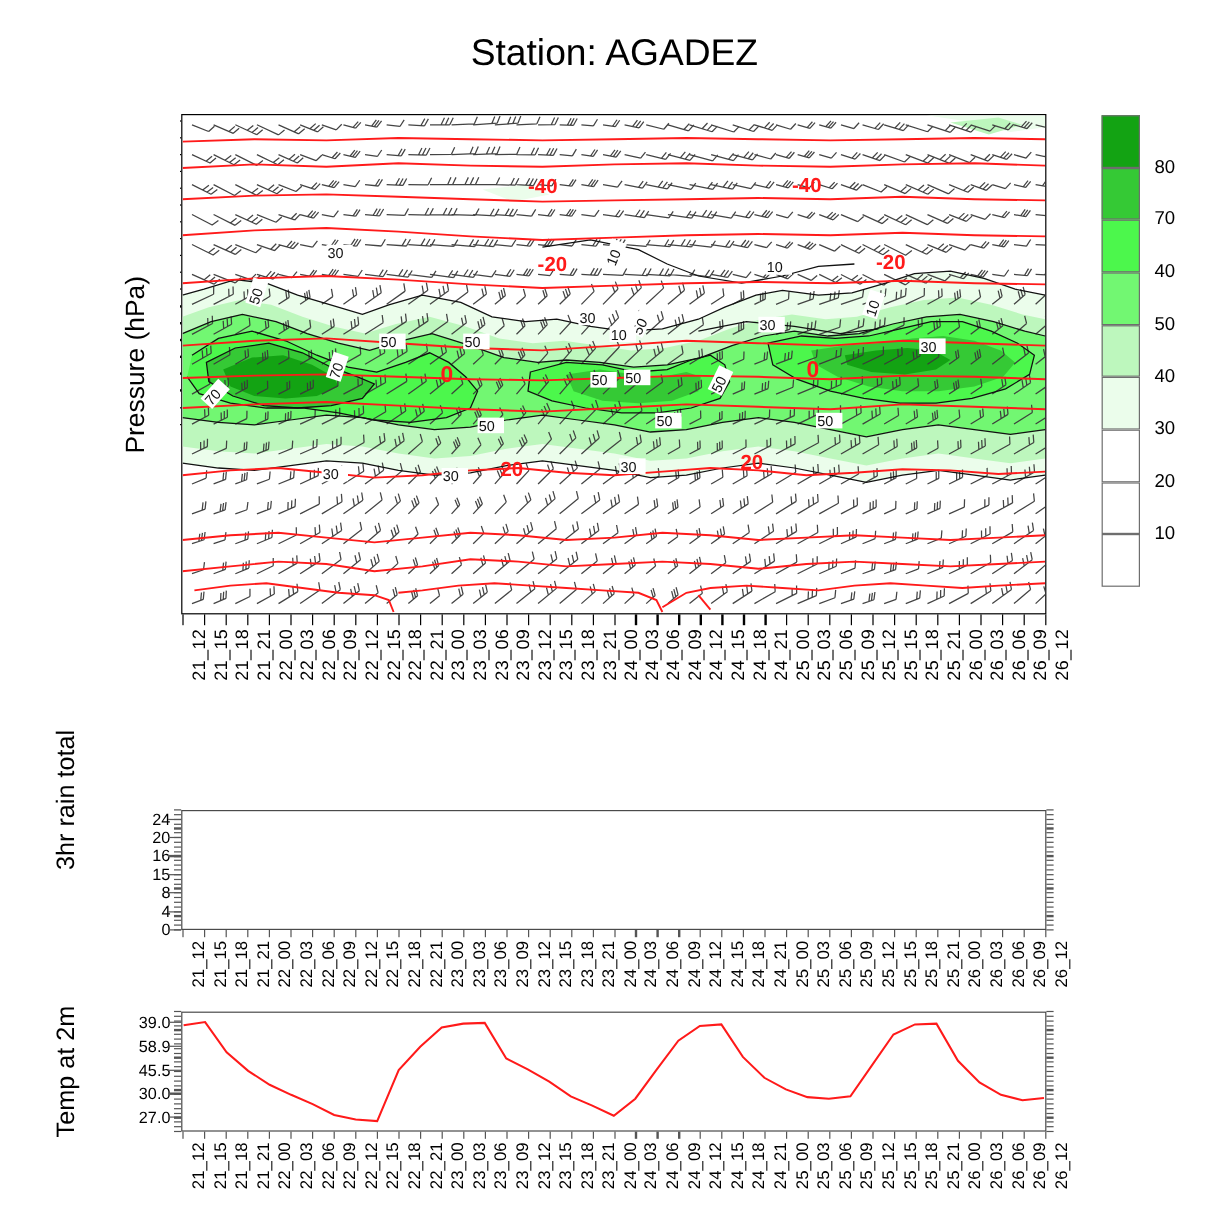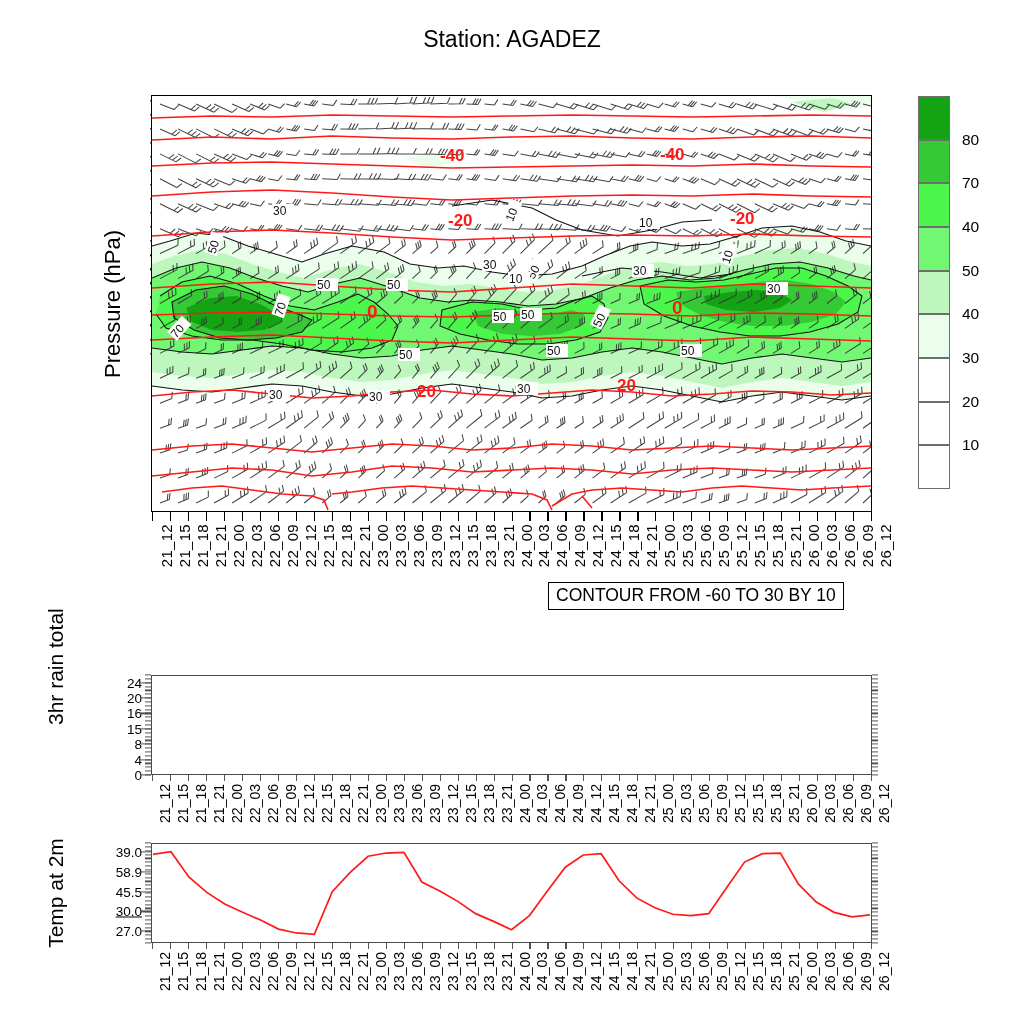--- a/index.html
+++ b/index.html
@@ -3,21 +3,21 @@
 <meta charset="utf-8">
 <style>
   html,body{margin:0;padding:0;background:#ffffff;}
   body{width:1024px;height:1024px;font-family:"Liberation Sans",sans-serif;color:#000;position:relative;overflow:hidden;}
 
   #stage{position:absolute;left:0;top:0;width:1024px;height:1024px;}
 
   
   #title{
     position:absolute;left:0;top:26px;width:1024px;text-align:center;
-    font-size:23px;font-family:"Liberation Sans",sans-serif;letter-spacing:0px;
+    font-size:31px;font-family:"Liberation Sans",sans-serif;letter-spacing:0px;
   }
 
   
   #main-panel{position:absolute;left:151px;top:95px;width:721px;height:417px;}
   #main-plot-border{position:absolute;left:0;top:0;width:100%;height:100%;
       border:1.3px solid #000;box-sizing:border-box;background:#fff;overflow:hidden;}
   #main-svg{position:absolute;left:0;top:0;}
 
   
   #yaxis{position:absolute;left:-1px;top:0;width:0;height:100%;}
@@ -354,21 +354,20 @@
         <div class="xlab" style="left: 672.075px; top: 12px;">26_03</div>
         <div class="xtickmark" style="left: 684.05px;"></div>
         <div class="xlab" style="left: 690.05px; top: 12px;">26_06</div>
         <div class="xtickmark" style="left: 702.025px;"></div>
         <div class="xlab" style="left: 708.025px; top: 12px;">26_09</div>
         <div class="xtickmark" style="left: 720px;"></div>
         <div class="xlab" style="left: 726px; top: 12px;">26_12</div>
       </div>
     </div>
 
-  <div id="contour-caption">CONTOUR FROM -60 TO 30 BY 10</div>
 
   <div id="colorbar">
       <div class="cb-cell" style="top: 0px; height: 43.6667px; background: rgb(19, 163, 19);"></div>
       <div class="cb-cell" style="top: 43.6667px; height: 43.6667px; background: rgb(53, 201, 53);"></div>
       <div class="cb-cell" style="top: 87.3333px; height: 43.6667px; background: rgb(76, 247, 76);"></div>
       <div class="cb-cell" style="top: 131px; height: 43.6667px; background: rgb(114, 247, 114);"></div>
       <div class="cb-cell" style="top: 174.667px; height: 43.6667px; background: rgb(189, 247, 189);"></div>
       <div class="cb-cell" style="top: 218.333px; height: 43.6667px; background: rgb(235, 253, 235);"></div>
       <div class="cb-cell" style="top: 262px; height: 43.6667px; background: rgb(255, 255, 255);"></div>
       <div class="cb-cell" style="top: 305.667px; height: 43.6667px; background: rgb(255, 255, 255);"></div>
@@ -539,21 +538,21 @@
     </div>
 
   <div class="sub-panel" id="temp-panel" style="left:151px;top:843px;width:721px;height:100px;">
     <div class="sub-border"></div>
     <svg id="temp-svg" style="position:absolute;left:1px;top:1px;" width="719" height="98" viewBox="0 0 719 98">
       <polyline id="temp-line" fill="none" stroke="#ff1a1a" stroke-width="1.7" points="1.00,10.32 18.93,7.74 36.85,32.88 54.78,48.36 72.70,59.96 90.63,68.34 108.55,76.08 126.48,85.11 144.40,88.97 162.33,90.26 180.25,47.71 198.18,28.37 216.10,12.25 234.03,9.03 251.95,8.38 269.88,38.04 287.80,47.07 305.73,57.38 323.65,69.63 341.57,77.37 359.50,85.75 377.43,71.57 395.35,47.07 413.28,23.21 431.20,10.96 449.13,9.67 467.05,36.75 484.98,54.16 502.90,63.83 520.83,70.28 538.75,71.57 556.68,69.63 574.60,43.84 592.52,18.05 610.45,9.67 628.38,9.03 646.30,39.97 664.23,58.03 682.15,68.34 700.08,72.86 718.00,70.92"></polyline>
     </svg>
     <div class="sub-ylab" id="temp-ylabel" style="left: -95px; top: 50%; transform: translate(-50%, -50%) rotate(-90deg);">Temp at 2m</div>
   <div class="sub-ytick" style="top: 88.1579px;">27.0</div>
       <div class="sub-ytickmark" style="top: 88.1579px;"></div>
-      <div class="sub-ytick" style="top: 68.4211px; text-decoration: underline;">30.0</div>
+      <div class="sub-ytick" style="top: 68.4211px;">30.0</div>
       <div class="sub-ytickmark" style="top: 68.4211px;"></div>
       <div class="sub-ytick" style="top: 48.6842px;">45.5</div>
       <div class="sub-ytickmark" style="top: 48.6842px;"></div>
       <div class="sub-ytick" style="top: 28.9474px;">58.9</div>
       <div class="sub-ytickmark" style="top: 28.9474px;"></div>
       <div class="sub-ytick" style="top: 9.21053px;">39.0</div>
       <div class="sub-ytickmark" style="top: 9.21053px;"></div>
       <div class="sub-ytickmark minor" style="top: 0px;"></div>
       <div class="sub-ytickmark minor right" style="top: 0px;"></div>
       <div class="sub-ytickmark minor" style="top: 3.84615px;"></div>

